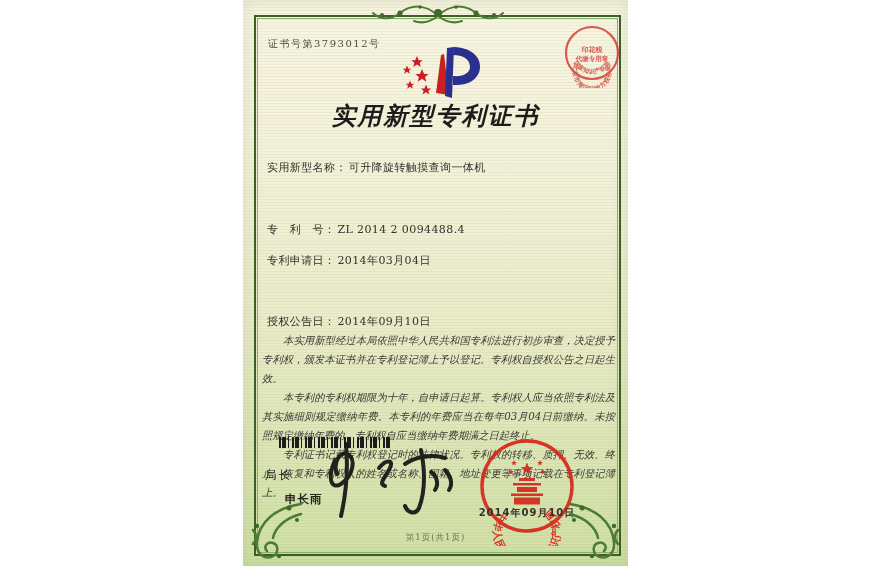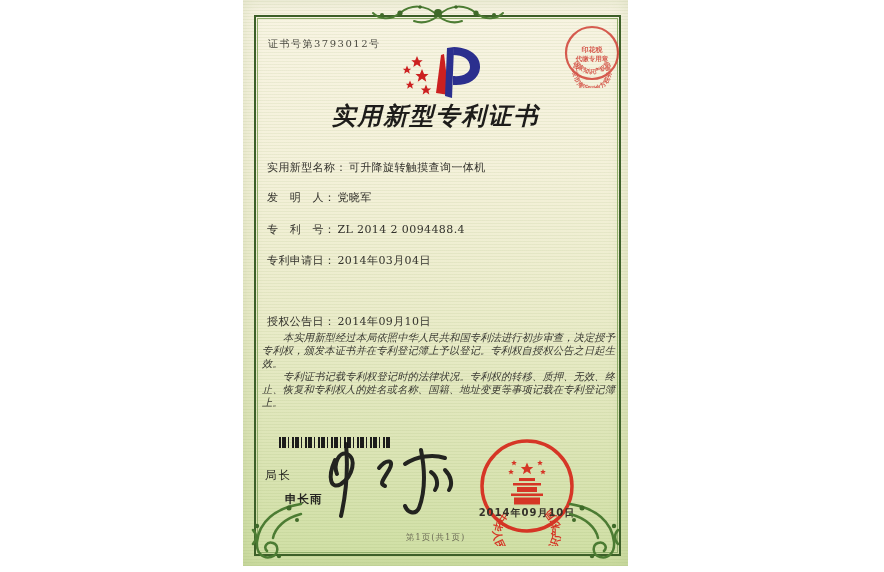--- a/index.html
+++ b/index.html
@@ -32,21 +32,21 @@
 
   
   .field { position:absolute; left:24px; width:352px; font-size:11px;
     color:#33322c; letter-spacing:0.4px; white-space:nowrap; }
   .field .lbl { margin-right:2px; }
   .f0 { top:160px; } .f1 { top:190px; } .f2 { top:222px; }
   .f3 { top:253px; } .f4 { top:284px; } .f5 { top:314px; }
 
   
   .paragraphs { position:absolute; left:19px; top:331px; width:353px;
-    font-size:10.3px; line-height:13px; color:#3a3a33; text-align:justify;
+    font-size:10.3px; line-height:19px; color:#3a3a33; text-align:justify;
     font-style:italic; }
   .paragraphs p { text-indent:21px; margin:0; }
 
   
   .barcode { position:absolute; left:36px; top:437px; width:112px; height:11px;
     background:
       repeating-linear-gradient(90deg,#1c1c1c 0 2px, transparent 2px 3px,
         #1c1c1c 3px 7px, transparent 7px 9px, #1c1c1c 9px 10px, transparent 10px 13px); }
   .director-label { position:absolute; left:22px; top:468px; font-size:11.5px;
     font-weight:400; letter-spacing:2px; color:#242420;
@@ -109,35 +109,33 @@
         <polygon points="52,6 59,5 57,56 50,54"></polygon>
         <path d="M59,5 C78,6 86,16 85,26 C84,38 72,44 58,43 L58,34 C68,35 75,31 75,25 C75,17 68,13 58,13 Z"></path>
       </g>
     </svg>
 
     <div class="title">实用新型专利证书</div>
 
     <div class="field f0">
       <span class="lbl">实用新型名称：</span><span>可升降旋转触摸查询一体机</span>
     </div>
-    <div class="field f1">
-      <span class="lbl">发　明　人：</span><span>党晓军</span>
-    </div>
     <div class="field f2">
       <span class="lbl">专　利　号：</span><span>ZL 2014 2 0094488.4</span>
     </div>
     <div class="field f3">
       <span class="lbl">专利申请日：</span><span>2014年03月04日</span>
     </div>
     <div class="field f5">
       <span class="lbl">授权公告日：</span><span>2014年09月10日</span>
     </div>
 
     <div class="paragraphs">
       <p>本实用新型经过本局依照中华人民共和国专利法进行初步审查，决定授予专利权，颁发本证书并在专利登记簿上予以登记。专利权自授权公告之日起生效。</p>
+      <p>本专利的专利权期限为十年，自申请日起算。专利权人应当依照专利法及其实施细则规定缴纳年费。本专利的年费应当在每年03月04日前缴纳。未按照规定缴纳年费的，专利权自应当缴纳年费期满之日起终止。</p>
       <p>专利证书记载专利权登记时的法律状况。专利权的转移、质押、无效、终止、恢复和专利权人的姓名或名称、国籍、地址变更等事项记载在专利登记簿上。</p>
     </div>
 
     <div class="barcode"></div>
 
     <div class="director-label">局长</div>
     <div class="director-name">申长雨</div>
 
     <svg class="signature" viewBox="0 0 150 80">
       <g fill="none" stroke="#141414" stroke-width="4" stroke-linecap="round" opacity="0.92">

